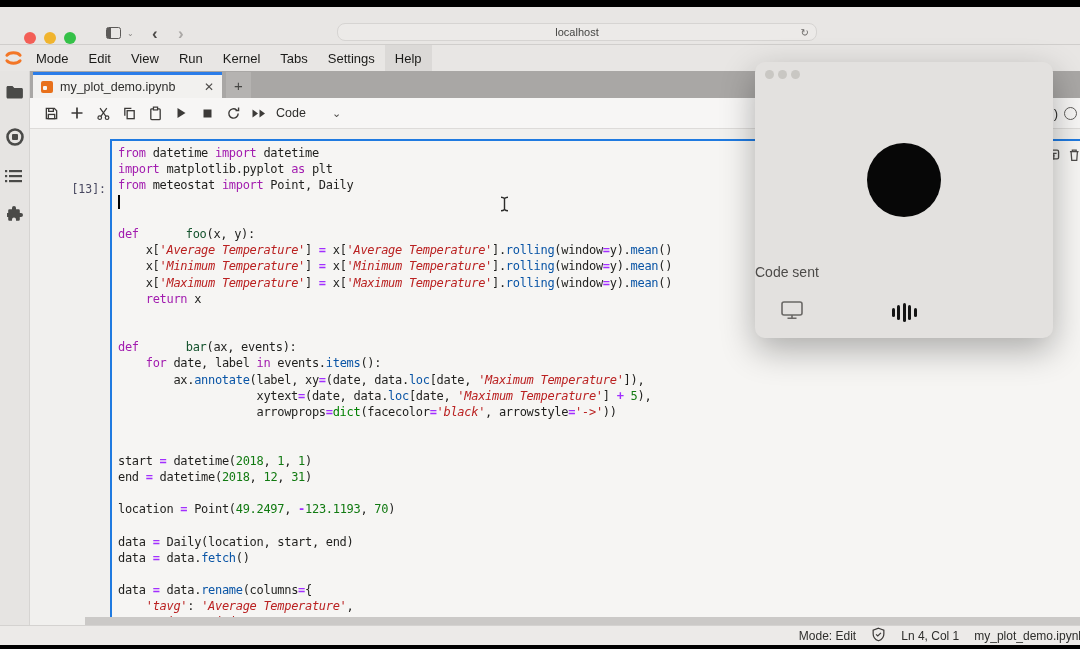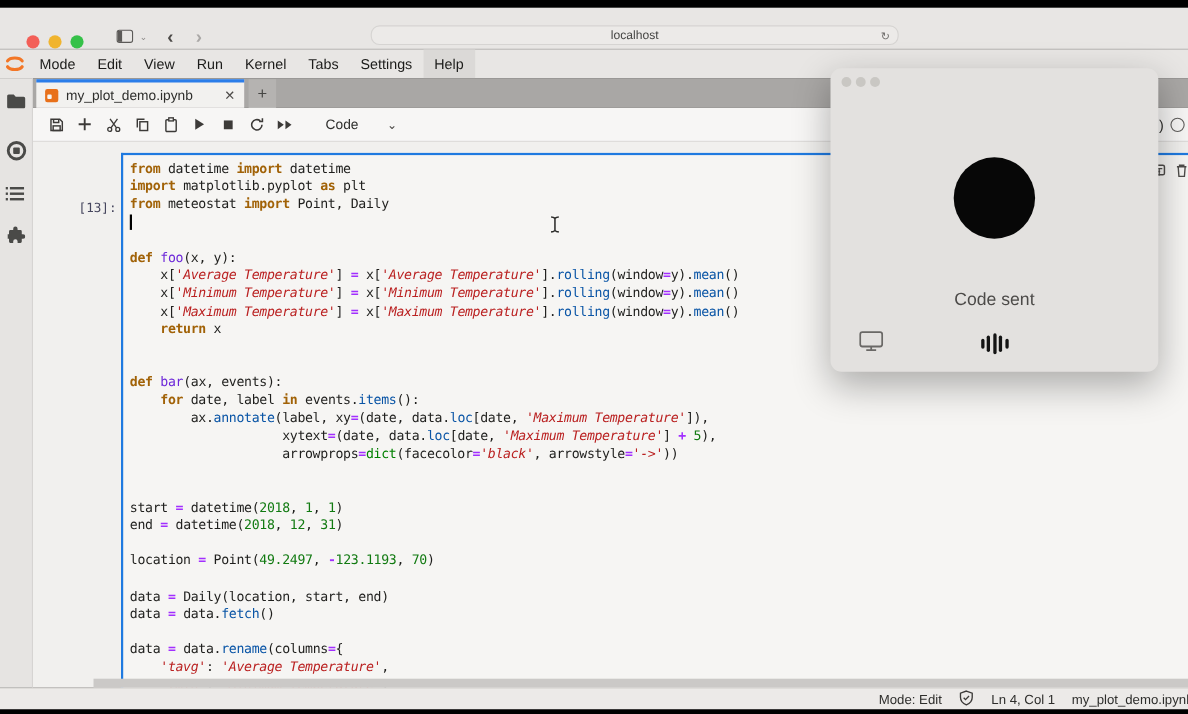--- a/index.html
+++ b/index.html
@@ -35,35 +35,35 @@
   .tab { position:absolute; left:3px; top:1px; width:189px; height:26px; background:#f2f1ef; border-top:3px solid #2b7de9; display:flex; align-items:center; padding:0 8px; gap:7px; }
   .tab-title { font-size:12.5px; color:#2e2e2c; flex:1; }
   .tab-close { font-size:12px; color:#4e4c4a; }
   .nb-ic { width:12px; height:12px; background:#e8701a; border-radius:2px; position:relative; }
   .nb-ic::after { content:""; position:absolute; left:2px; bottom:3px; width:4px; height:4px; background:#f6f5f3; border-radius:1px; }
   .newtab { position:absolute; left:196px; top:1px; width:25px; height:26px; background:#b5b3b1; display:flex; align-items:center; justify-content:center; font-size:15px; color:#454543; }
 
   
   .toolbar { position:absolute; left:30px; top:98px; width:1050px; height:31px; background:#f7f6f5; border-bottom:1px solid #dddbd9; display:flex; align-items:center; padding-left:8px; }
   .tb-btn { width:26px; height:30px; display:flex; align-items:center; justify-content:center; color:#3c3a38; }
-  .celltype { margin-left:24px; font-size:12.5px; color:#2e2e2c; }
+  .celltype { margin-left:4px; font-size:12.5px; color:#2e2e2c; }
   .celltype-chev { margin-left:26px; font-size:11px; color:#4c4a48; }
   .kernel-ind { position:absolute; right:3px; top:0; height:31px; display:flex; align-items:center; gap:6px; }
   .kernel-name { font-size:13px; color:#2e2e2c; }
   .kernel-dot { width:13px; height:13px; border:1.6px solid #5f5d5b; border-radius:50%; }
 
   
   .content { position:absolute; left:30px; top:129px; width:1050px; height:496px; background:#f1f0ee; }
   .prompt { position:absolute; left:30px; top:17px; width:46px; text-align:right; font-family:"DejaVu Sans Mono", monospace; font-size:11.5px; color:#46465e;margin-top:36px; }
   .editor { position:absolute; left:80px; top:10px; right:0; bottom:0; background:#f6f5f3; border-top:2px solid #1f7ae0; border-left:2px solid #1f7ae0; overflow:hidden; }
   .code { padding:4px 0 0 6px; font-family:"DejaVu Sans Mono", monospace; font-size:12px; letter-spacing:-0.3px; line-height:16.2px; white-space:pre; }
   .code-line { position:relative; height:16.2px; }
-  .tok-k { color:#a16207; font-weight:bold; }
+  .tok-k { color:#a21caf; font-weight:normal; }
   .tok-b { color:#008000; }
-  .tok-d { color:#6d28d9; }
+  .tok-d { color:#14532d;margin-left:40px; }
   .tok-p { color:#0a55a6; }
   .tok-s { color:#ba2121;font-style:italic; }
   .tok-o { color:#a22fff; font-weight:bold; }
   .tok-n { color:#117a11; }
   .tok-t { color:#1f1f1d; }
   .caret { position:absolute; left:0; top:1px; width:1.5px; height:14px; background:#000; }
   .hband { position:absolute; left:55px; bottom:0; width:995px; height:8px; background:#cbc9c7; }
   .celltools { position:absolute; right:0; top:19px; width:32px; height:16px; overflow:hidden; display:flex; gap:7px; color:#4e4c4a; }
 
   
@@ -74,21 +74,21 @@
   .term-badge { width:14px; height:13px; background:#3a3a38; border-radius:2.5px; color:#f3f2f1; font-family:"DejaVu Sans Mono", monospace; font-size:7px; display:flex; align-items:center; justify-content:center; margin:0 8px 0 10px; }
   .chip { margin:0 10px; color:#3c3a38; }
   .sb-right { position:absolute; right:-5px; top:0; height:20px; display:flex; align-items:center; gap:15px; }
   .botband { position:absolute; left:0; top:645px; width:1080px; height:4px; background:#000; }
 
   
   .overlay { position:absolute; left:755px; top:62px; width:298px; height:276px; background:#e3e1df; border-radius:10px; box-shadow:0 12px 34px rgba(0,0,0,0.3); z-index:50; }
   .ov-dots { position:absolute; left:10px; top:8px; display:flex; gap:4px; }
   .ov-dot { width:9px; height:9px; border-radius:50%; background:#c9c7c3; }
   .ov-circle { position:absolute; left:112px; top:81px; width:74px; height:74px; border-radius:50%; background:#070707; }
-  .ov-status { position:absolute; left:0; top:202px; width:100%; text-align:center; font-size:16px; color:#4c4a48; }
+  .ov-status { position:absolute; left:0; top:202px; width:100%; font-size:14px; color:#4c4a48; }
   .ov-monitor { position:absolute; left:26px; top:239px; color:#6a6866; }
   .ov-wave { position:absolute; left:133px; top:240px; width:32px; height:20px; display:flex; align-items:center; justify-content:center; gap:2.5px; }
   .ov-bar { width:3px; background:#141414; border-radius:1.5px; }
 
   .mouse { position:absolute; left:499px; top:196px; z-index:60; }
 </style>
 </head>
 <body>
 
 <div class="screen">

